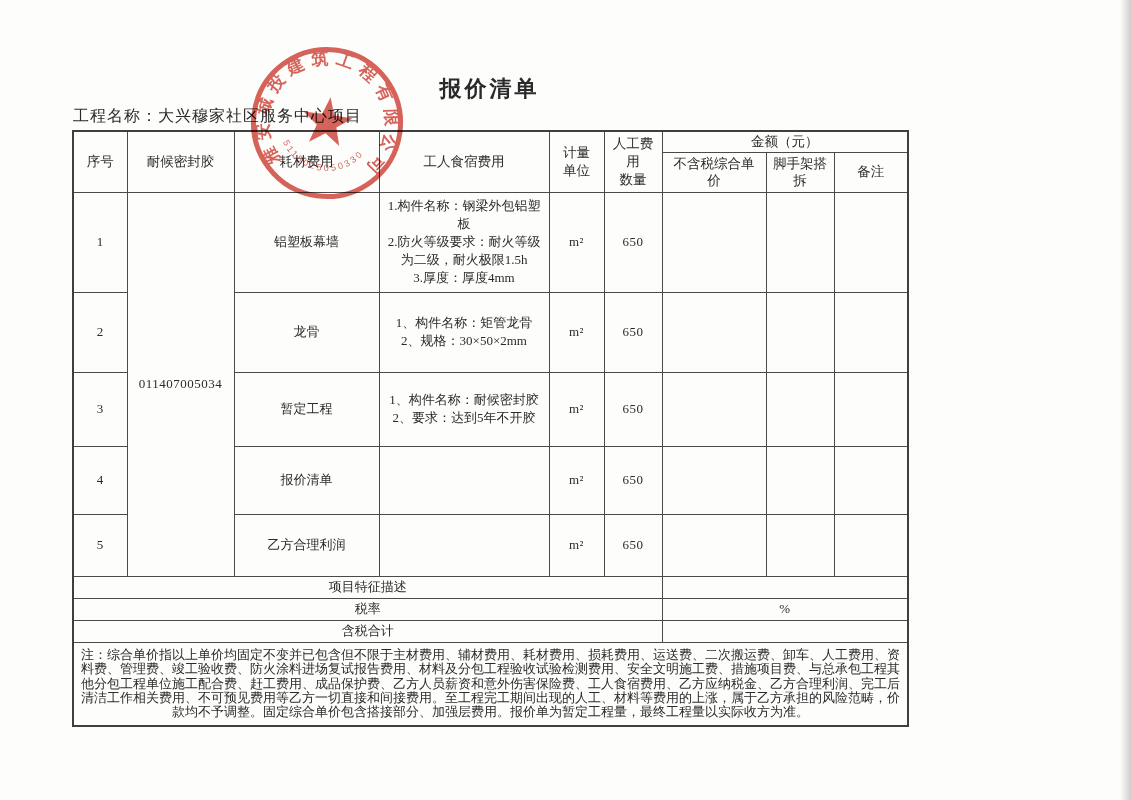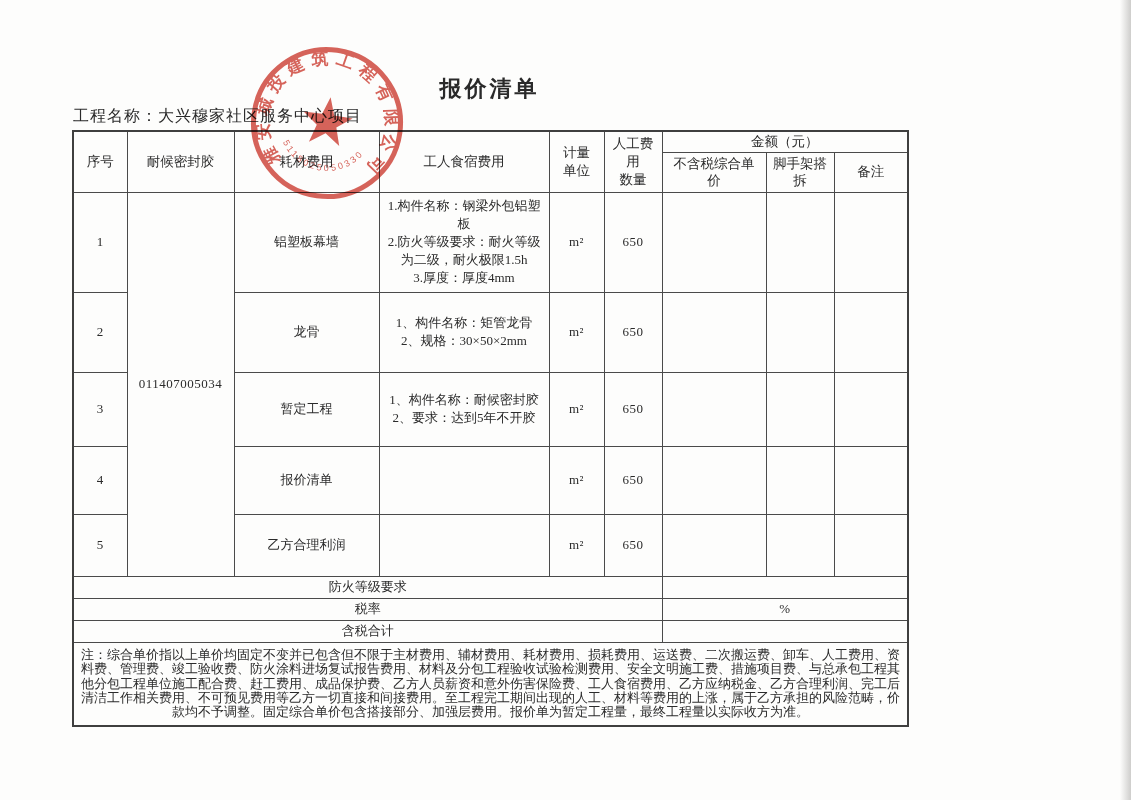--- a/index.html
+++ b/index.html
@@ -169,21 +169,21 @@
       <td>乙方合理利润</td>
       <td class="desc"></td>
       <td class="unit">m²</td>
       <td class="qty">650</td>
       <td></td>
       <td></td>
       <td></td>
     </tr>
 
     <tr class="srow">
-      <td colspan="6">防火等级要求</td>
+      <td colspan="6">项目特征描述</td>
       <td colspan="3"></td>
     </tr>
     <tr class="srow">
       <td colspan="6">税率</td>
       <td colspan="3">%</td>
     </tr>
     <tr class="srow">
       <td colspan="6">含税合计</td>
       <td colspan="3"></td>
     </tr>

